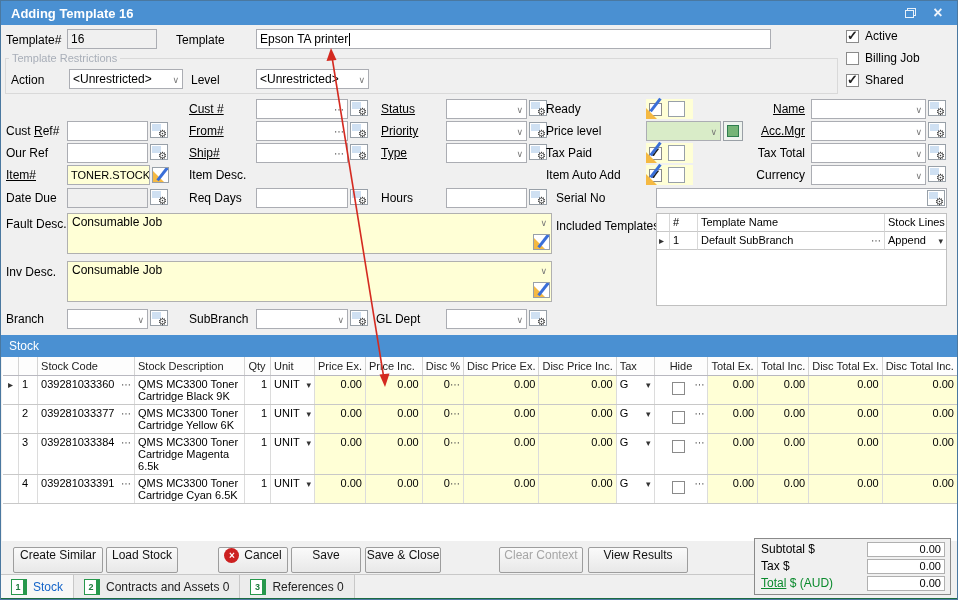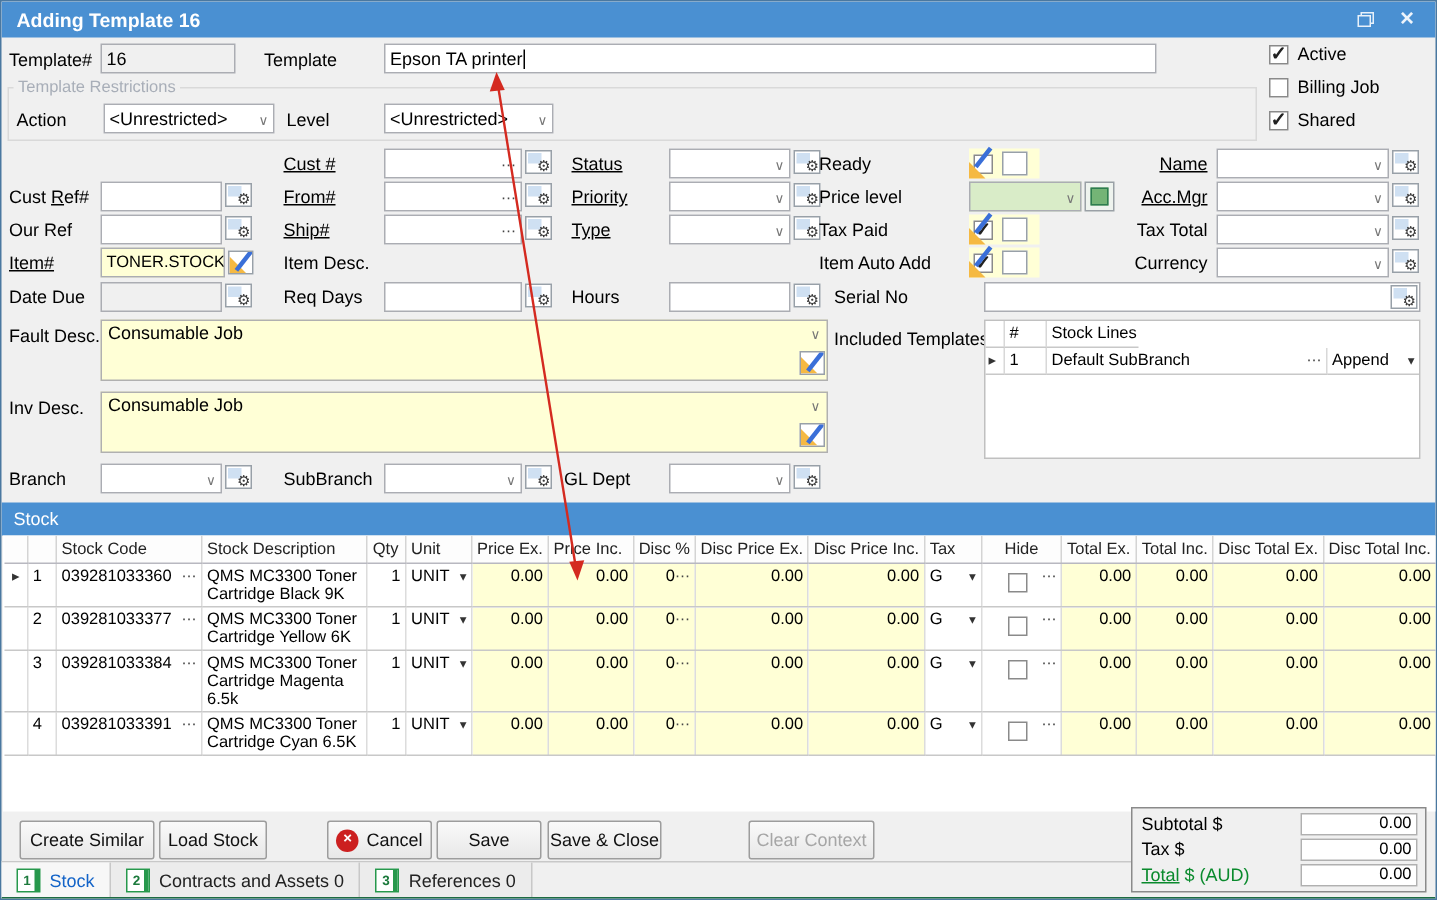--- a/index.html
+++ b/index.html
@@ -67,21 +67,21 @@
   td.right,th.right{text-align:right;}
   .cellflex{display:flex;align-items:flex-start;}
   .cellflex .v{flex:1;text-align:right;}
   .c-unit .cellflex .v,.c-tax .cellflex .v{text-align:left;}
   .c-hide .cb{margin:4px 0 0 14px;}
   .c-hide{position:relative;}
   .c-hide .ell{position:absolute;right:3px;top:2px;}
   .codecell{display:flex;}
   .codecell .v{flex:1;}
   
-  .btn{position:absolute;top:546px;height:26px;display:flex;align-items:center;justify-content:center;gap:5px;background:linear-gradient(#fafafa,#e8e8e8);border:1px solid #9d9d9d;border-radius:2px;font-size:12px;box-sizing:border-box;cursor:pointer;color:#111;}
+  .btn{position:absolute;top:546px;height:26px;display:flex;justify-content:center;gap:5px;background:linear-gradient(#fafafa,#e8e8e8);border:1px solid #9d9d9d;border-radius:2px;font-size:12px;box-sizing:border-box;cursor:pointer;color:#111;}
   .btn.disabled{color:#a6a6a6;cursor:default;}
   .cancel-ico{width:15px;height:15px;border-radius:50%;background:#cc2020;color:#fff;font-size:10px;font-weight:bold;display:flex;align-items:center;justify-content:center;}
   .cancel-ico::after{content:"\00D7";margin-top:-1px;}
   .totals{position:absolute;left:753px;top:537px;width:197px;height:57px;border:1px solid #8a8a8a;background:#f0f0f0;box-sizing:border-box;font-size:12px;}
   .totals .tl{position:absolute;left:6px;font-weight:normal;color:#000;}
   .totals .tl.green{color:#0a8a2d;}
   .totals .tl .u{text-decoration:underline;}
   .totals .tv{position:absolute;left:112px;width:78px;height:15px;background:#fff;border:1px solid #b0b0b0;box-sizing:border-box;font-size:11px;text-align:right;padding-right:3px;line-height:13px;}
   .tabstrip{position:absolute;left:0;top:573px;width:753px;height:24px;border-top:1px solid #c8c8c8;display:flex;background:#f0f0f0;}
   .tab{display:flex;align-items:center;gap:6px;padding:0 10px;border-right:1px solid #c8c8c8;font-size:12px;background:#ececec;color:#222;cursor:pointer;}
@@ -250,20 +250,21 @@
   <span class="lbl" style="left:5px;top:216px">Fault Desc.</span>
   <div class="multibox" style="left:66px;top:212px;width:485px;height:41px"><span>Consumable Job</span><span class="chev"></span><span class="icon-edit"></span></div>
   <span class="lbl" style="left:5px;top:264px">Inv Desc.</span>
   <div class="multibox" style="left:66px;top:260px;width:485px;height:41px"><span>Consumable Job</span><span class="chev"></span><span class="icon-edit"></span></div>
 
   <span class="lbl" style="left:555px;top:218px">Included Templates</span>
   <div class="itpl">
     <div class="row">
       <span class="c c0"></span>
       <span class="c c1">#</span>
+      <span class="c c2">Template Name</span>
       <span class="c c3" style="border-right:none">Stock Lines</span>
     </div>
     <div class="row">
       <span class="c c0 cur"></span>
       <span class="c c1">1</span>
       <span class="c c2">
           <span style="flex:1">Default SubBranch</span>
           <span class="ell"></span>
         </span>
       <span class="c c3" style="border-right:none">
@@ -505,20 +506,23 @@
     </div>
   <div class="btn" style="left:290px;width:70px">
       <span>Save</span>
     </div>
   <div class="btn" style="left:364px;width:76px">
       <span>Save &amp; Close</span>
     </div>
   <div class="btn disabled" style="left:498px;width:84px">
       <span>Clear Context</span>
     </div>
+  <div class="btn" style="left:587px;width:100px">
+      <span>View Results</span>
+    </div>
 
   <div class="totals">
     <span class="tl" style="top:3px">Subtotal $</span>
     <span class="tv" style="top:3px">0.00</span>
     <span class="tl" style="top:20px">Tax $</span>
     <span class="tv" style="top:20px">0.00</span>
     <span class="tl green" style="top:37px"><span class="u">Total</span> <span>$ (AUD)</span></span>
     <span class="tv" style="top:37px">0.00</span>
   </div>
 

